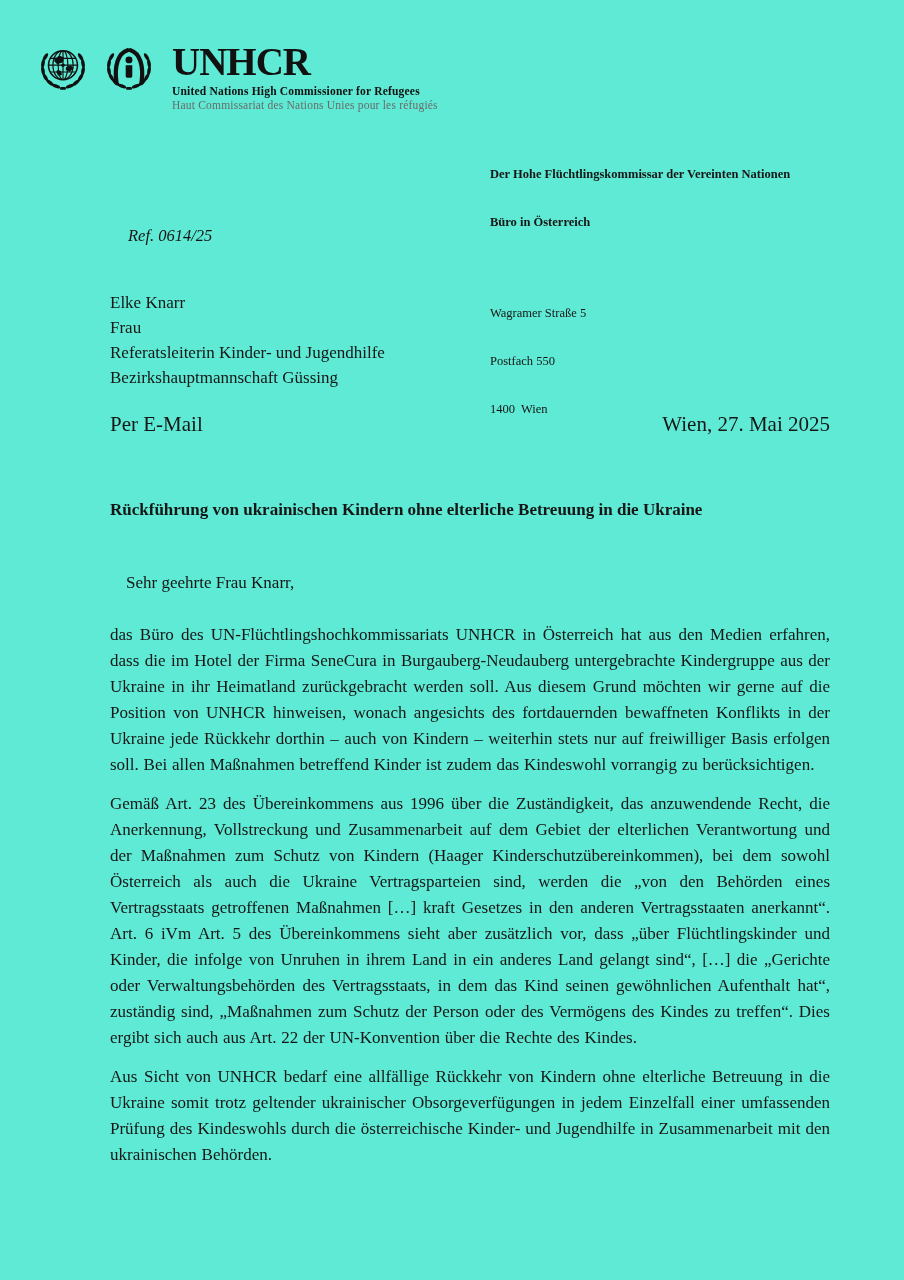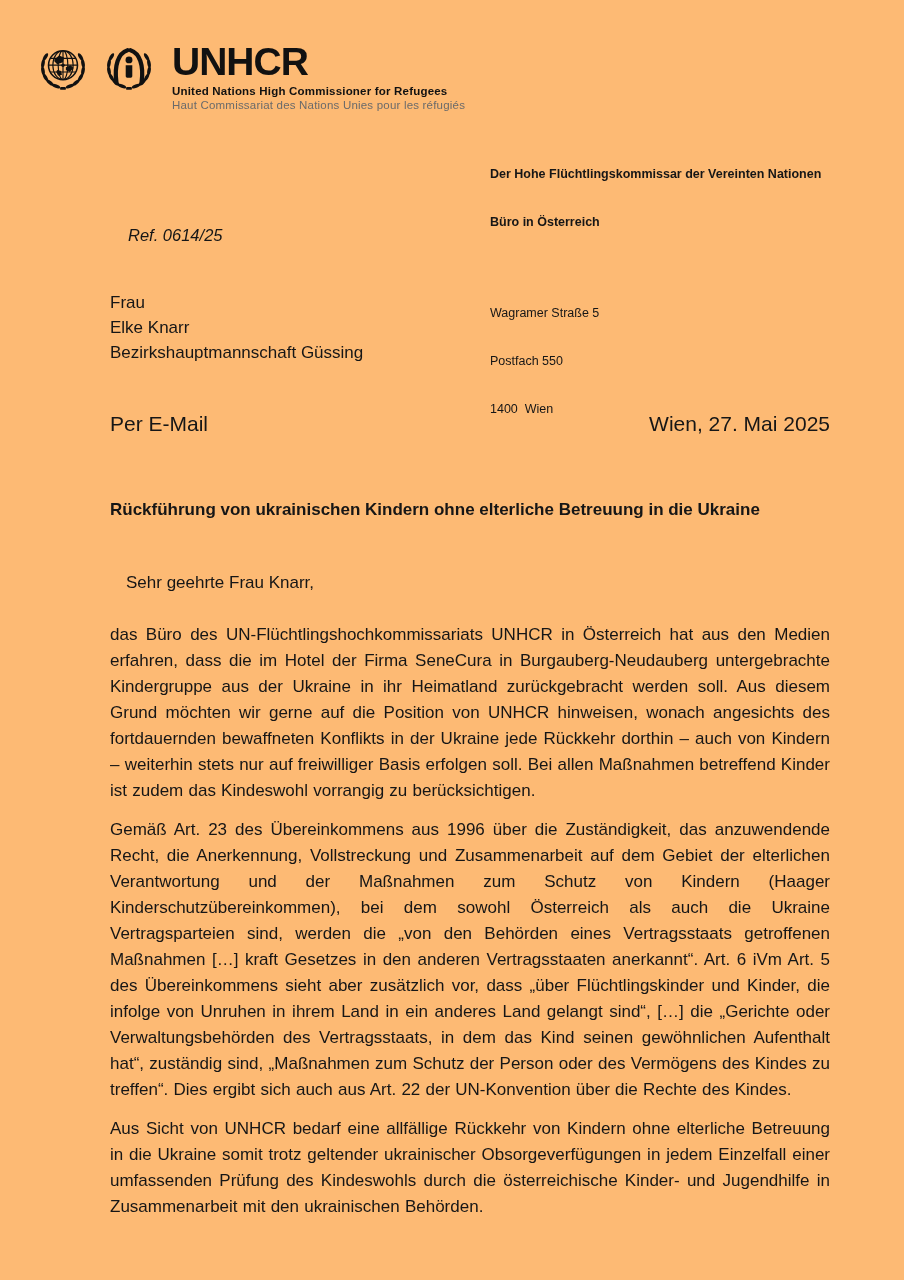--- a/index.html
+++ b/index.html
@@ -1,22 +1,22 @@
 <!DOCTYPE html>
 <html lang="de"><head>
 <meta charset="utf-8">
 <style>
   html, body { margin: 0; padding: 0; background: #e8e8e8; }
   .page {
     position: relative;
     width: 904px;
     height: 1280px;
     margin: 0 auto;
-    background: #fdba74;
-    font-family: Liberation Sans, sans-serif;
+    background: #5eead4;
+    font-family: Liberation Serif, serif;
     color: #161616;
     overflow: hidden;
   }
 
   
   .logo-row {
     position: absolute;
     left: 34px;
     top: 40px;
     display: flex;
@@ -198,22 +198,23 @@
         <div>Wagramer Straße 5</div>
         <div>Postfach 550</div>
         <div>1400  Wien</div>
       </div>
     </div>
   </div>
 
   <div class="ref">Ref. 0614/25</div>
 
   <div class="recipient">
+    <div>Elke Knarr</div>
     <div>Frau</div>
-    <div>Elke Knarr</div>
+    <div>Referatsleiterin Kinder- und Jugendhilfe</div>
     <div>Bezirkshauptmannschaft Güssing</div>
   </div>
 
   <div class="meta-row">
     <span>Per E-Mail</span>
     <span>Wien, 27. Mai 2025</span>
   </div>
 
   <div class="subject">Rückführung von ukrainischen Kindern ohne elterliche Betreuung in die Ukraine</div>
 

